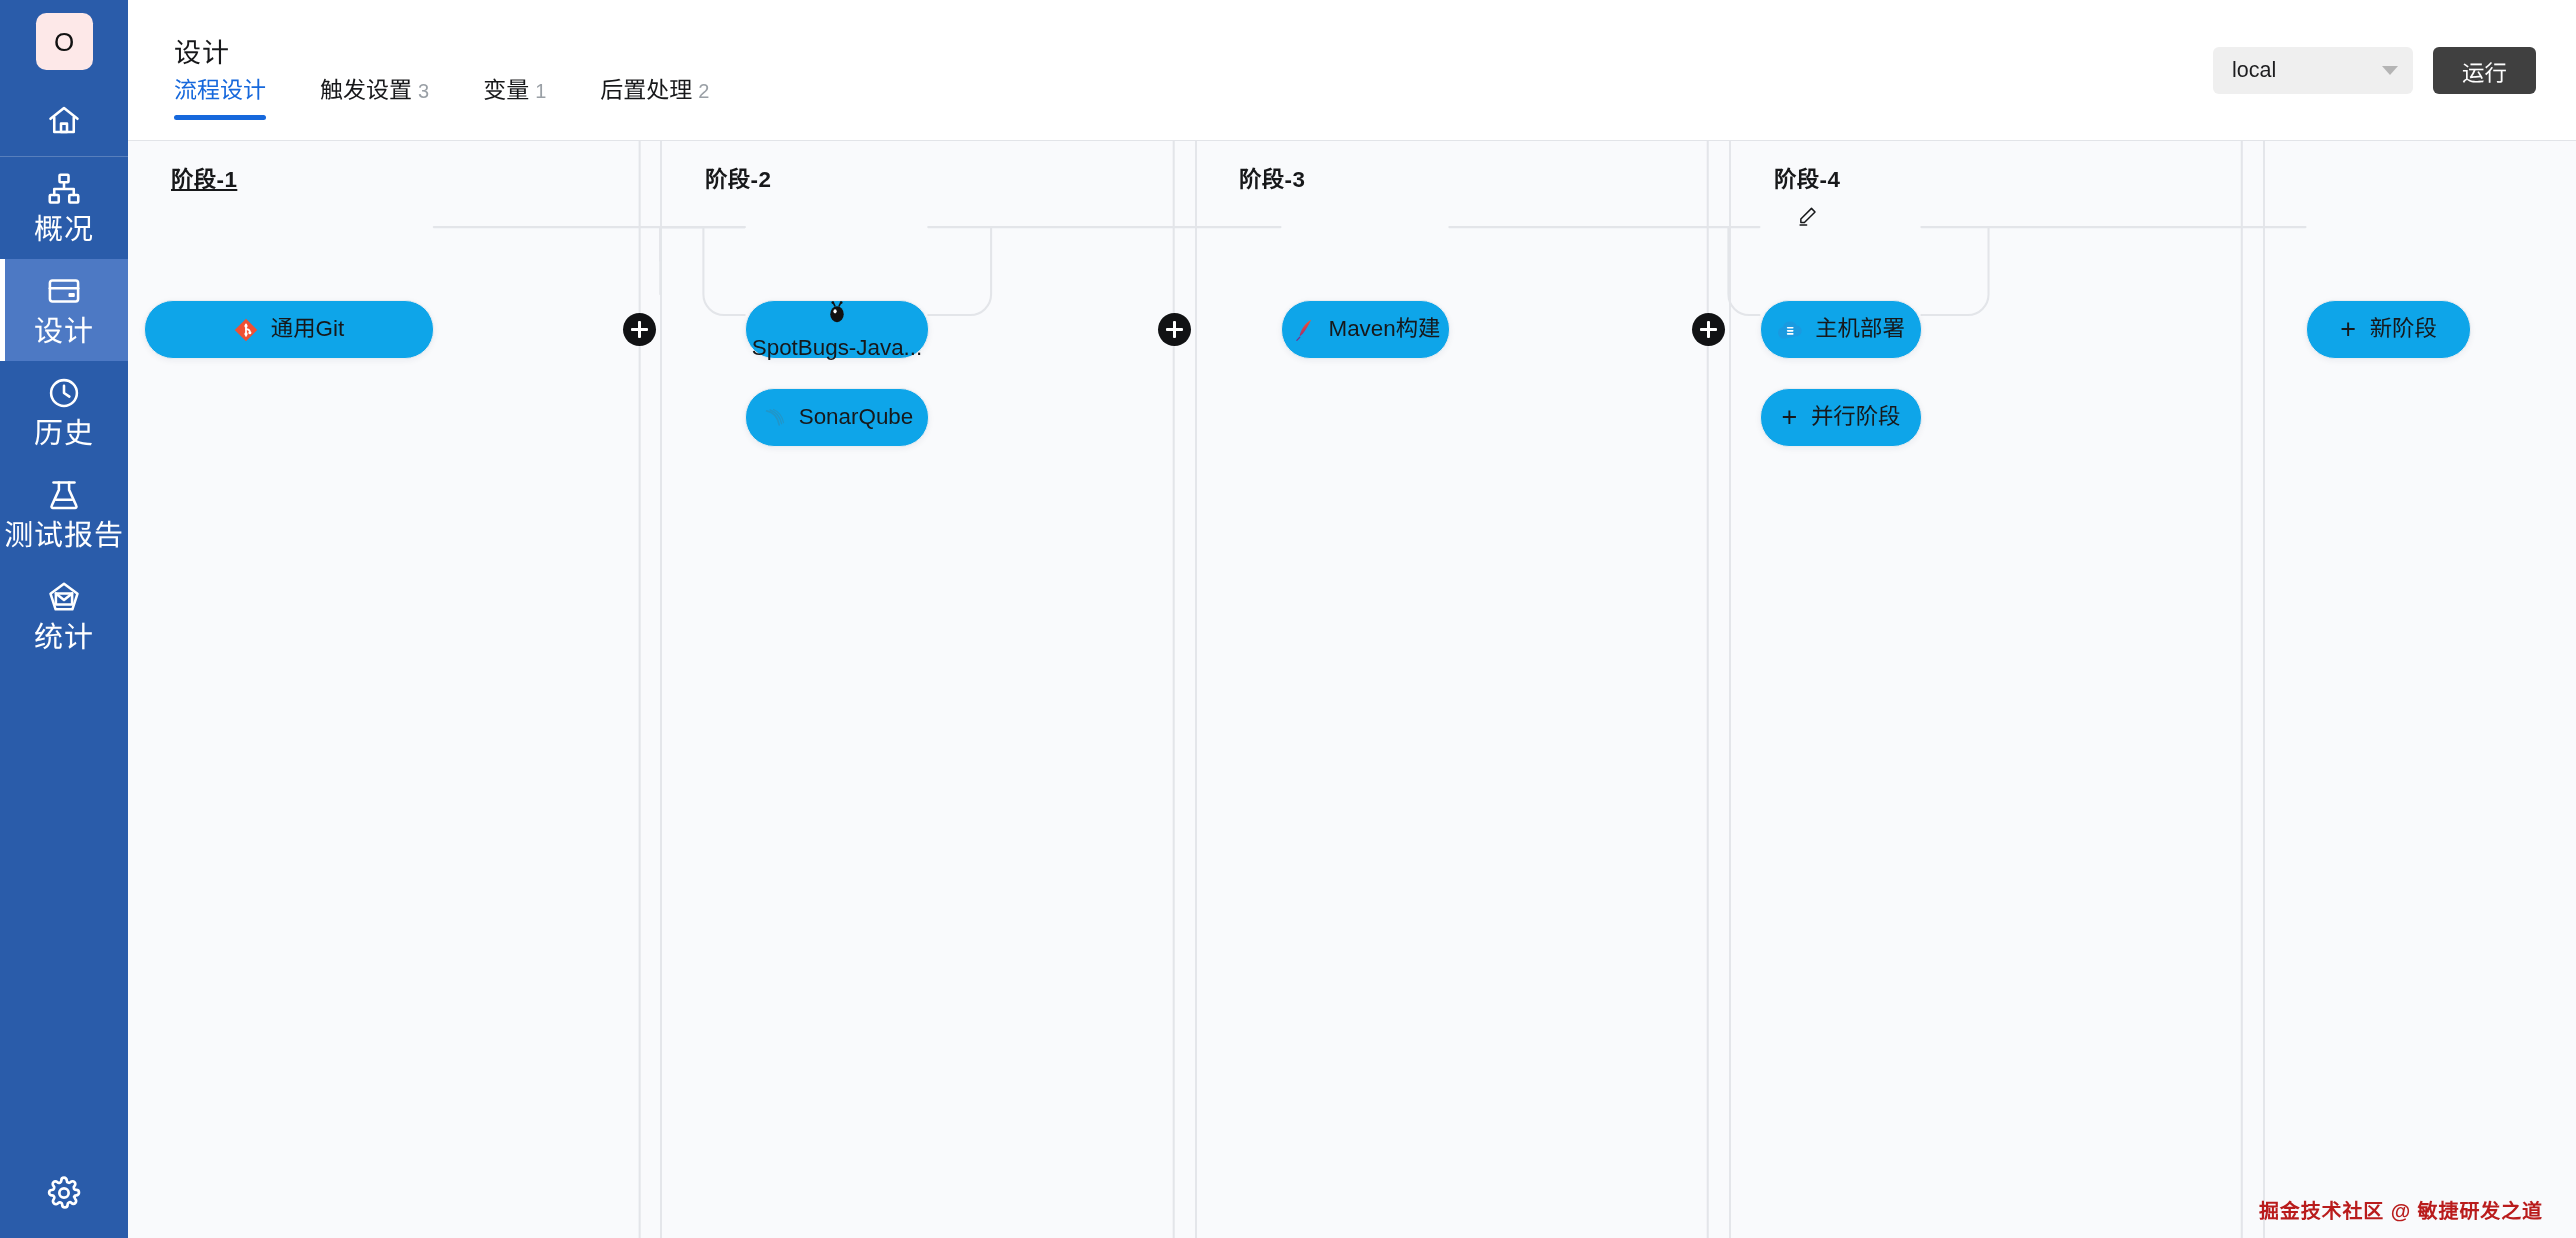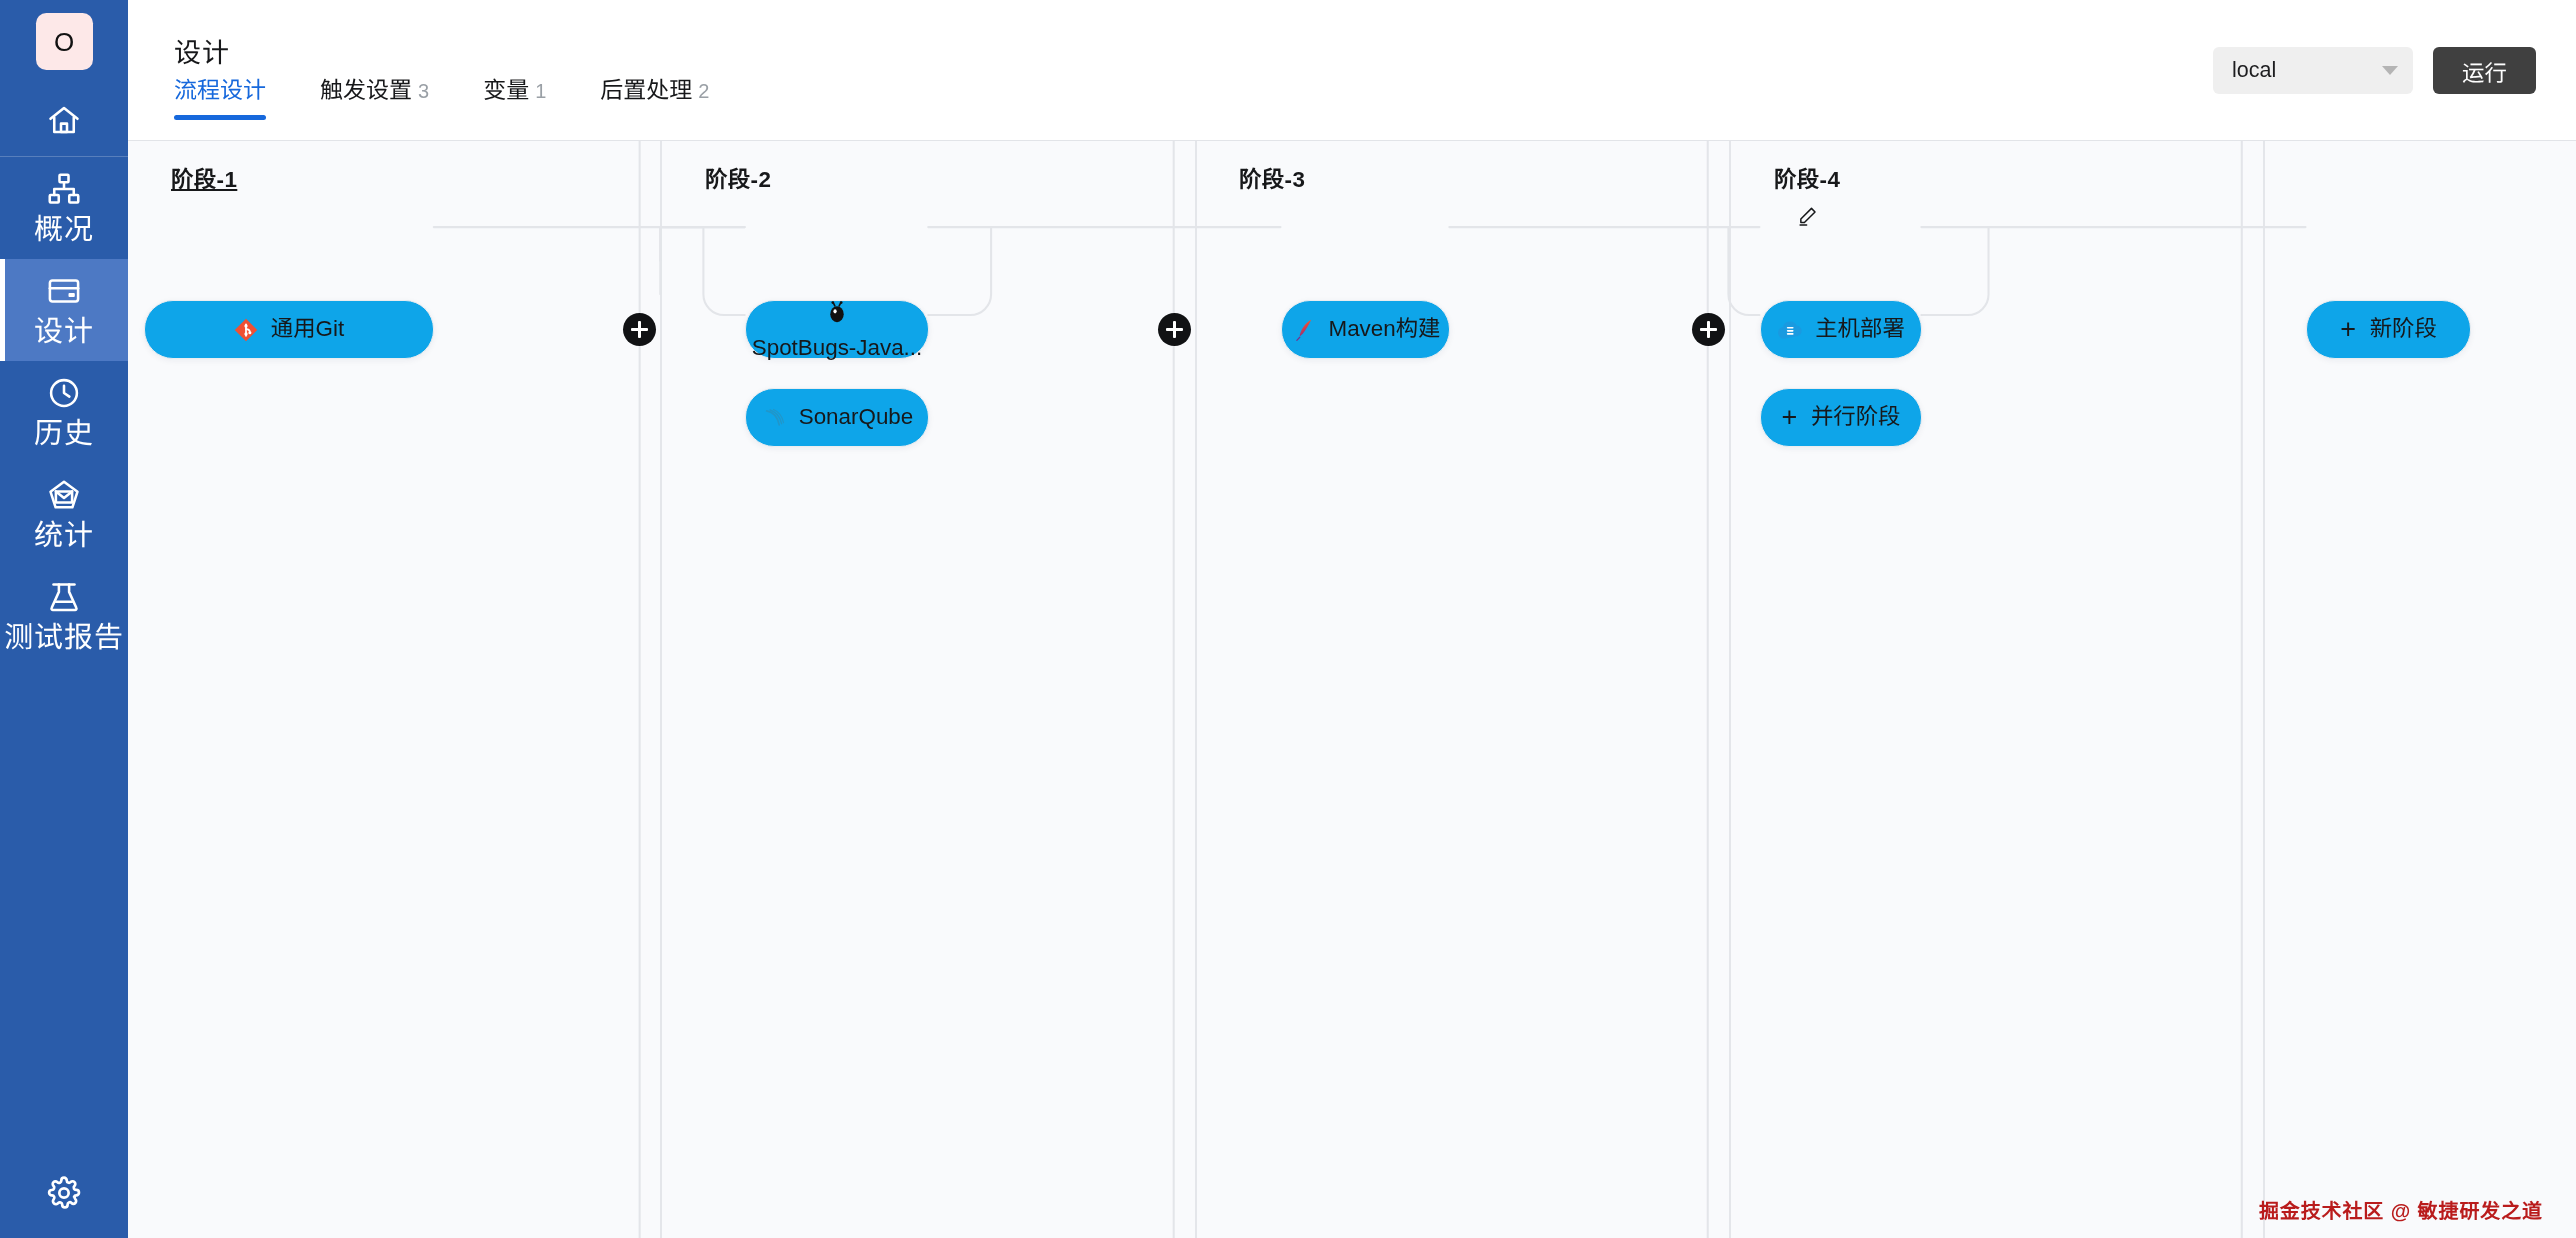--- a/index.html
+++ b/index.html
@@ -179,37 +179,37 @@
             <circle cx="12" cy="12" r="8.6"></circle>
               <path d="M12 7.2V12l3.6 2.4"></path>
           </svg>
         </span>
         <span class="nav-label">历史</span>
       </div>
 
       <div class="nav-item">
         <span class="nav-icon">
           <svg viewBox="0 0 24 24" fill="none" stroke="#ffffff" stroke-width="1.7" stroke-linecap="round" stroke-linejoin="round">
+            <path d="M5 3.6h14"></path>
+              <path d="M8.6 3.6v5L3.8 19.2a1 1 0 0 0 .9 1.5h14.6a1 1 0 0 0 .9-1.5L15.4 8.6v-5"></path>
+            <path d="M6.6 15.2h10.8"></path>
+          </svg>
+        </span>
+        <span class="nav-label">测试报告</span>
+      </div>
+
+      <div class="nav-item">
+        <span class="nav-icon">
+          <svg viewBox="0 0 24 24" fill="none" stroke="#ffffff" stroke-width="1.7" stroke-linecap="round" stroke-linejoin="round">
             <path d="M12 3.2 21 9.8l-3.4 10.4H6.4L3 9.8z"></path>
             <path d="M6.6 9.6h10.8v7.4H6.6z"></path>
             <path d="M6.6 9.6 12 14l5.4-4.4"></path>
           </svg>
         </span>
         <span class="nav-label">统计</span>
-      </div>
-
-      <div class="nav-item">
-        <span class="nav-icon">
-          <svg viewBox="0 0 24 24" fill="none" stroke="#ffffff" stroke-width="1.7" stroke-linecap="round" stroke-linejoin="round">
-            <path d="M5 3.6h14"></path>
-              <path d="M8.6 3.6v5L3.8 19.2a1 1 0 0 0 .9 1.5h14.6a1 1 0 0 0 .9-1.5L15.4 8.6v-5"></path>
-            <path d="M6.6 15.2h10.8"></path>
-          </svg>
-        </span>
-        <span class="nav-label">测试报告</span>
       </div>
 
     </nav>
 
     <div class="gear-wrap">
       <span class="nav-icon">
         <svg viewBox="0 0 24 24" fill="none" stroke="#ffffff" stroke-width="1.8" stroke-linecap="round" stroke-linejoin="round">
           <circle cx="12" cy="12" r="3.1"></circle>
           <path d="M19.2 14.4a1.5 1.5 0 0 0 .3 1.65l.06.06a1.8 1.8 0 1 1-2.55 2.55l-.06-.06a1.5 1.5 0 0 0-1.65-.3 1.5 1.5 0 0 0-.9 1.37v.17a1.8 1.8 0 0 1-3.6 0v-.09a1.5 1.5 0 0 0-.98-1.37 1.5 1.5 0 0 0-1.65.3l-.06.06A1.8 1.8 0 1 1 5.1 16.2l.06-.06a1.5 1.5 0 0 0 .3-1.65 1.5 1.5 0 0 0-1.37-.9H3.9a1.8 1.8 0 0 1 0-3.6h.09a1.5 1.5 0 0 0 1.37-.98 1.5 1.5 0 0 0-.3-1.65L5 7.3a1.8 1.8 0 1 1 2.55-2.55l.06.06a1.5 1.5 0 0 0 1.65.3h.07a1.5 1.5 0 0 0 .9-1.37V3.6a1.8 1.8 0 0 1 3.6 0v.09a1.5 1.5 0 0 0 .9 1.37 1.5 1.5 0 0 0 1.65-.3l.06-.06A1.8 1.8 0 1 1 18.99 7.3l-.06.06a1.5 1.5 0 0 0-.3 1.65v.07a1.5 1.5 0 0 0 1.37.9h.17a1.8 1.8 0 0 1 0 3.6h-.09a1.5 1.5 0 0 0-1.37.9z"></path>
         </svg>

